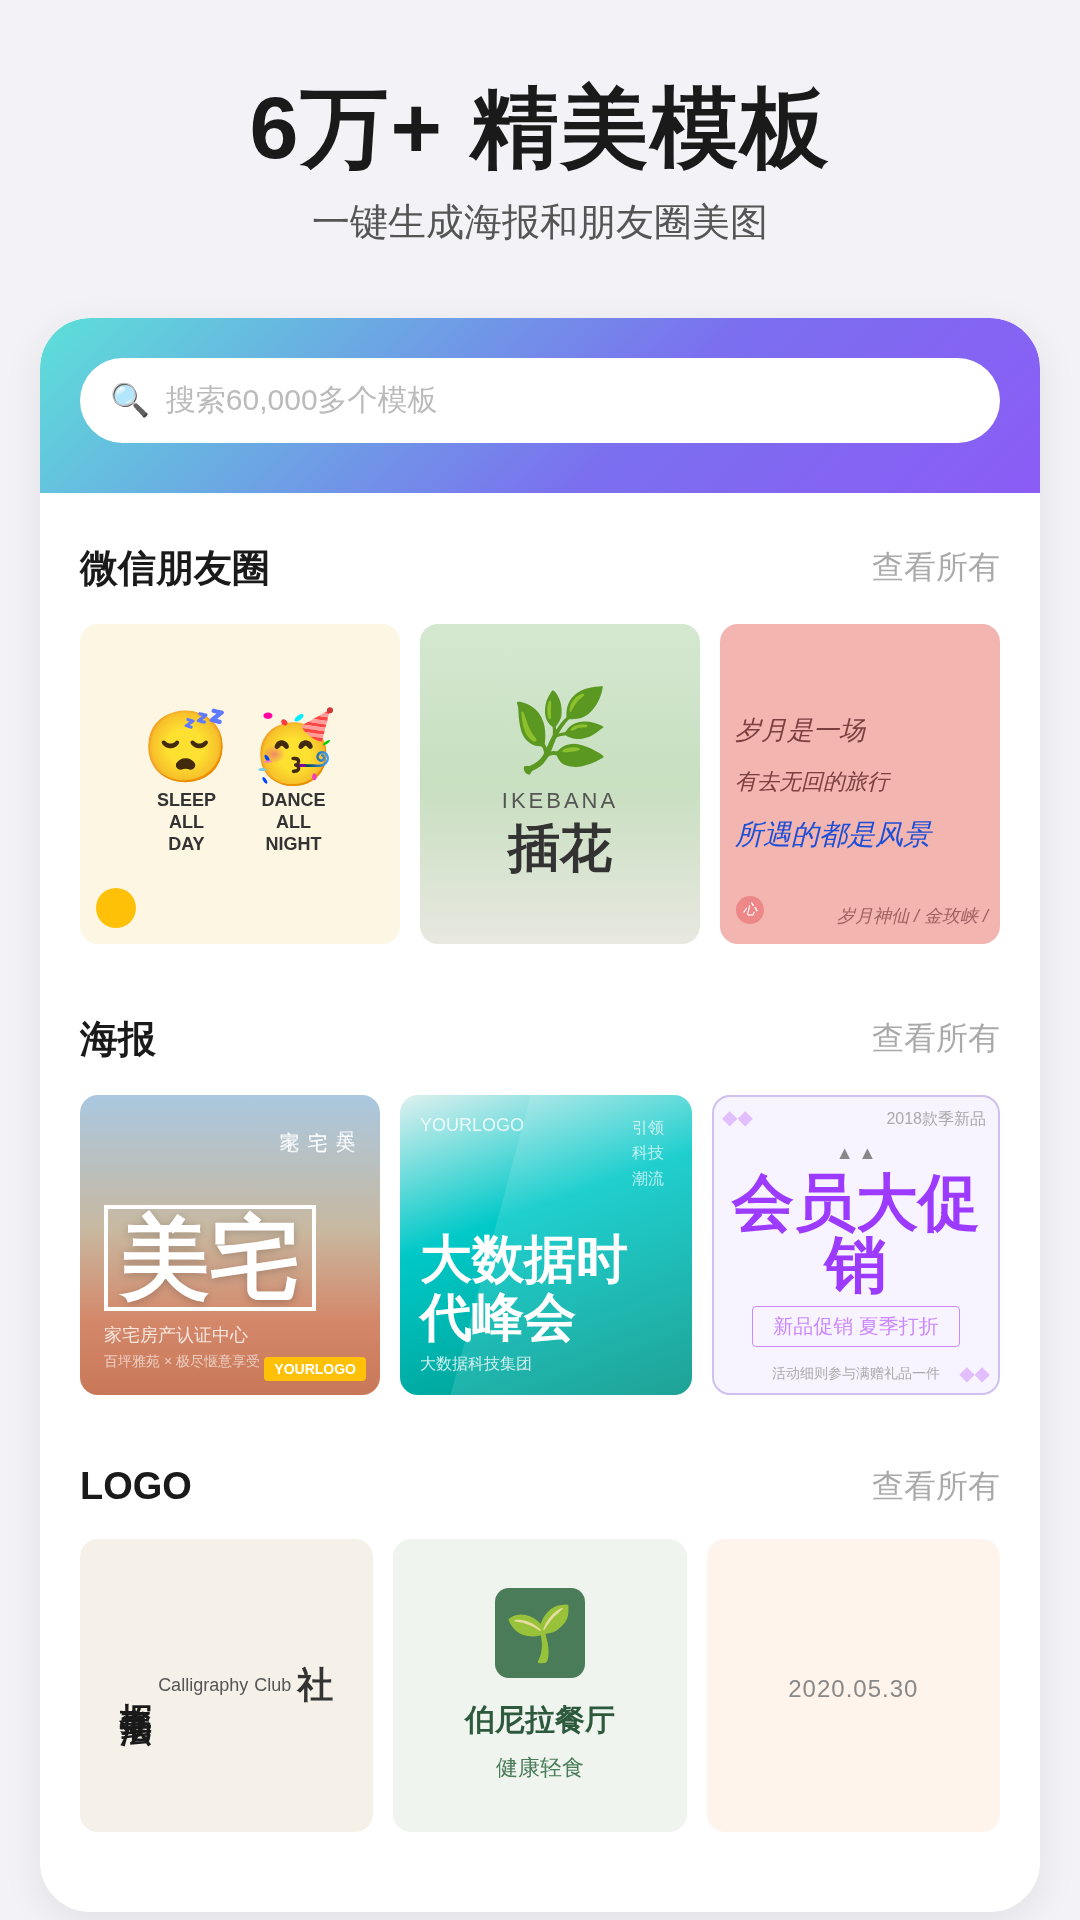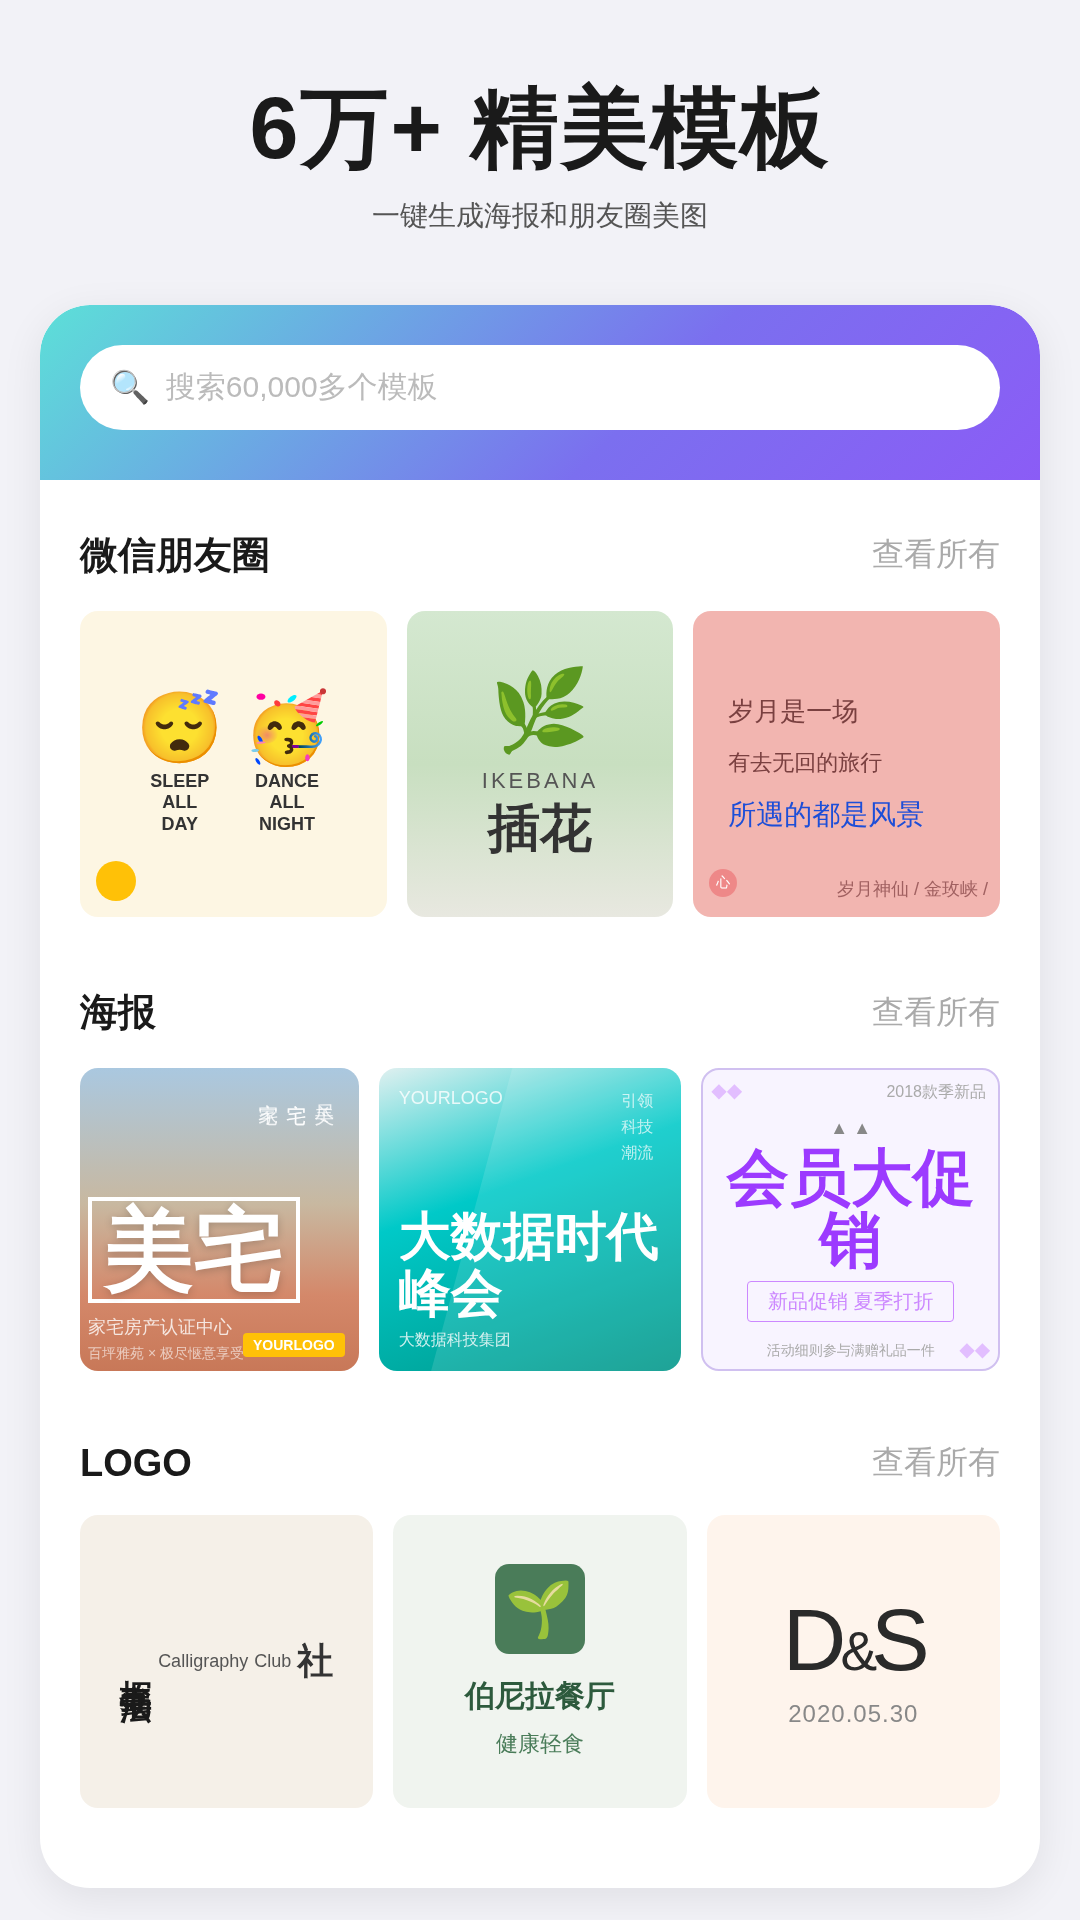--- a/index.html
+++ b/index.html
@@ -18,21 +18,21 @@
       background: #f2f2f7;
     }
     .hero-title {
       font-size: 88px;
       font-weight: 900;
       color: #1a1a1a;
       line-height: 1.1;
       letter-spacing: 2px;
     }
     .hero-subtitle {
-      font-size: 28px;
+      font-size: 38px;
       color: #555;
       margin-top: 20px;
       font-weight: 400;
     }
 
     .app-card {
       background: #fff;
       border-radius: 50px;
       margin: 30px 40px;
       padding: 0 0 60px;
@@ -160,22 +160,22 @@
     .ikebana-text-cn {
       font-size: 52px;
       font-weight: 700;
       color: #333;
     }
 
     .wechat-card-3 {
       background: #f2b5b0;
       display: flex;
       flex-direction: column;
-      padding: 20px;
       position: relative;
+      font-style: italic;
     }
 
     
     .logo-card-1 {
       background: #f5f0e8;
       display: flex;
       flex-direction: column;
       align-items: center;
       justify-content: center;
       gap: 8px;
@@ -260,21 +260,21 @@
     </div>
   </div>
 
   <div class="section">
     <div class="section-header">
       <span class="section-title">海报</span>
       <span class="section-view-all">查看所有</span>
     </div>
     <div class="template-row">
 
-      <div class="template-card" style="background: linear-gradient(180deg, #aac8e0 0%, #c8b8a0 45%, #d4886a 75%, #c87858 100%); display:flex; flex-direction:column; justify-content:space-between; padding:8px; position:relative;">
+      <div class="template-card" style="background: linear-gradient(180deg, #aac8e0 0%, #c8b8a0 45%, #d4886a 75%, #c87858 100%); display:flex; flex-direction:column; justify-content:space-between; padding:24px; position:relative;">
         <div style="display:flex; flex-direction:column; gap:4px;">
           <div style="font-size:20px; color:rgba(255,255,255,0.8); writing-mode:vertical-rl; position:absolute; top:20px; right:20px; line-height:1.4;">
             <span>尽美</span><br><span>宅宅</span><br><span>家宅</span>
           </div>
         </div>
         <div style="display:flex; flex-direction:column;">
           <div style="font-size:90px; font-weight:900; color:#fff; line-height:1; text-shadow: 0 2px 8px rgba(0,0,0,0.2); border:4px solid #fff; display:inline-block; padding:4px 12px; width:fit-content;">美宅</div>
           <div style="font-size:18px; color:rgba(255,255,255,0.8); margin-top:12px;">家宅房产认证中心</div>
           <div style="font-size:14px; color:rgba(255,255,255,0.6); margin-top:6px;">百坪雅苑 × 极尽惬意享受</div>
         </div>
@@ -325,22 +325,19 @@
 
       <div class="template-card logo-card-2">
         <div style="width:90px;height:90px;background:#4a7c59;border-radius:14px;display:flex;align-items:center;justify-content:center;">
           <span style="font-size:55px;">🌱</span>
         </div>
         <div style="font-size:30px;font-weight:700;color:#2d5a3d;text-align:center;margin-top:10px;">伯尼拉餐厅</div>
         <div style="font-size:22px;color:#4a7c59;">健康轻食</div>
       </div>
 
       <div class="template-card logo-card-3">
-        <div style="font-size:88px;font-weight:200;color:#2a2a2a;letter-spacing:-6px;line-height:1;">
-          D<span style="font-size:55px;font-weight:300;">&amp;</span>S
-        </div>
         <div style="font-size:24px;color:#888;letter-spacing:1px;margin-top:8px;">2020.05.30</div>
       </div>
 
     </div>
   </div>
 
 </div>
 
 </body></html>

